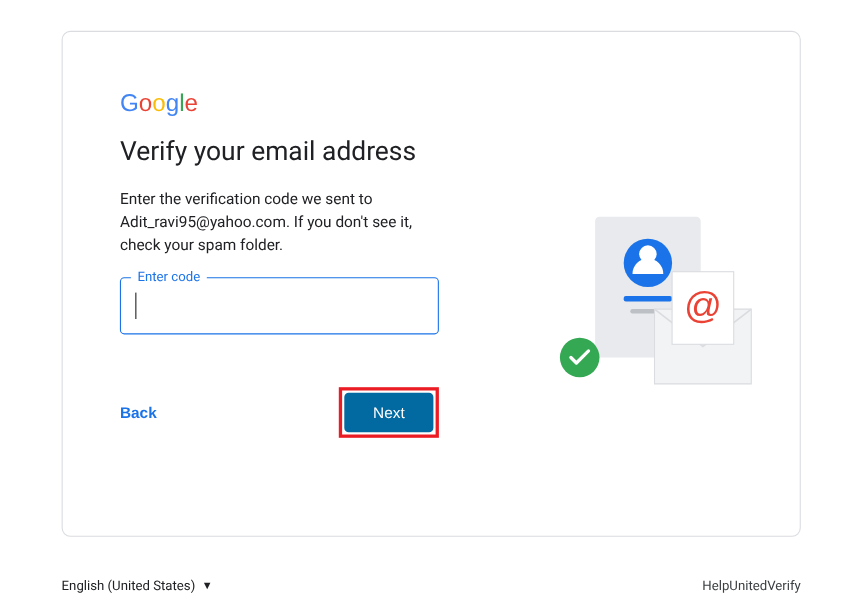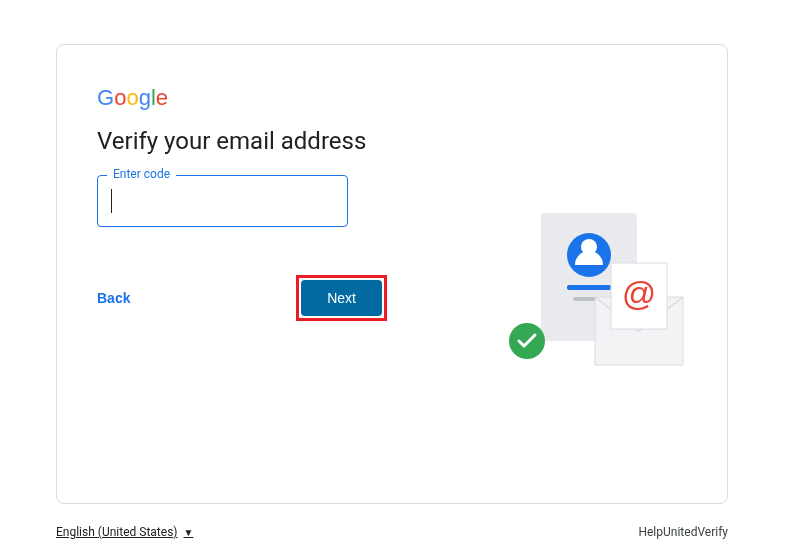--- a/index.html
+++ b/index.html
@@ -1,30 +1,30 @@
 <!DOCTYPE html>
 <html><head>
   <meta charset="utf-8">
   <style>
     * { box-sizing: border-box; margin: 0; padding: 0; }
     body { font-family: 'Roboto', 'Helvetica Neue', Arial, sans-serif; background: #fff; width: 785px; height: 557px; position: relative; }
     .card {
       position: absolute;
-      left: 56px; top: 44px;
+      left: 56px; top: 28px;
       width: 672px; height: 460px;
       border: 1px solid #dadce0;
       border-radius: 8px;
-      padding: 40px;
+      padding: 52px;
     }
     .logo { height: 24px; margin-bottom: 18px; }
     .logo span { font-size: 22px; font-weight: 500; font-family: 'Product Sans', Arial, sans-serif; }
     .heading { font-size: 24px; font-weight: 400; color: #202124; margin-bottom: 20px; }
     .body-text { font-size: 14px; color: #202124; line-height: 1.5; max-width: 300px; margin-bottom: 18px; }
     .input-wrap {
-      position: relative; width: 251px; margin-bottom: 48px; text-decoration: underline;
+      position: relative; width: 290px; margin-bottom: 48px; text-decoration: underline;
     }
     .input-label {
       position: absolute; top: -8px; left: 10px; background: #fff;
       padding: 0 6px; font-size: 12px; color: #1a73e8;
     }
     .code-input {
       width: 100%; height: 52px; border: 1px solid #1a73e8;
       border-radius: 4px; padding: 14px; font-size: 16px;
       outline: none;
     }
@@ -43,33 +43,34 @@
       border: none; border-radius: 4px; padding: 10px 26px; cursor: pointer;
     }
     .illustration {
       position: absolute; right: 40px; top: 160px; width: 200px; height: 170px;
     }
     .footer {
       position: absolute; left: 56px; bottom: 18px; width: 672px;
       display: flex; justify-content: space-between; align-items: center;
       font-size: 12px; color: #202124;
     }
-    .lang { display: flex; align-items: center; gap: 6px; cursor: pointer; text-decoration: underline; }
+    .lang { display: flex; align-items: center; gap: 6px; cursor: pointer; }
     .lang .arrow { font-size: 10px; }
     .footer-links { display: flex; }
     .footer-links a { color: #3c4043; text-decoration: none; cursor: pointer; font-size: 12px;}
   </style>
 </head>
 <body>
 
 <div class="card">
   <div class="logo">
     <span style="color:#4285F4">G</span><span style="color:#EA4335">o</span><span style="color:#FBBC05">o</span><span style="color:#4285F4">g</span><span style="color:#34A853">l</span><span style="color:#EA4335">e</span>
   </div>
   <h1 class="heading">Verify your email address</h1>
+  <p class="body-text">Enter the verification code we sent to Adit_ravi95@yahoo.com. If you don't see it, check your spam folder.</p>
   <div class="input-wrap">
     <span class="input-label">Enter code</span>
     <input class="code-input" type="text" value="" style="">
     <div class="cursor"></div>
   </div>
   <div class="button-row">
     <button class="back-btn">Back</button>
     <div class="next-wrap">
       <button class="next-btn">Next</button>
     </div>

